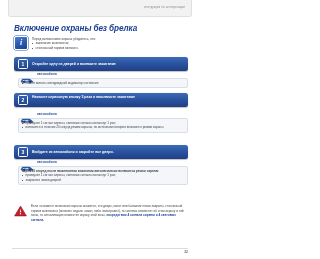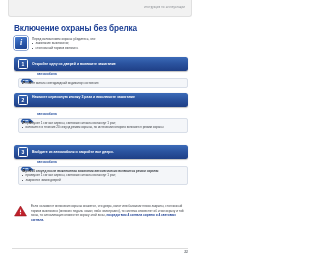--- a/index.html
+++ b/index.html
@@ -32,20 +32,21 @@
     white-space:nowrap;
   }
   
   .title{
     position:absolute;left:14px;top:24px;
     font-size:8.2px;
     font-weight:bold;
     color:#1c3f94;
     letter-spacing:-0.1px;
     white-space:nowrap;
+    font-style:italic;
   }
   
   .intro{
     position:absolute;left:14px;top:36px;right:12px;
     display:flex;align-items:flex-start;gap:4px;
   }
   .info-icon{
     width:12px;height:12px;flex:0 0 12px;
     border-radius:2px;
     background:linear-gradient(160deg,#4b7fd4 0%,#2a58ab 55%,#1d4290 100%);

